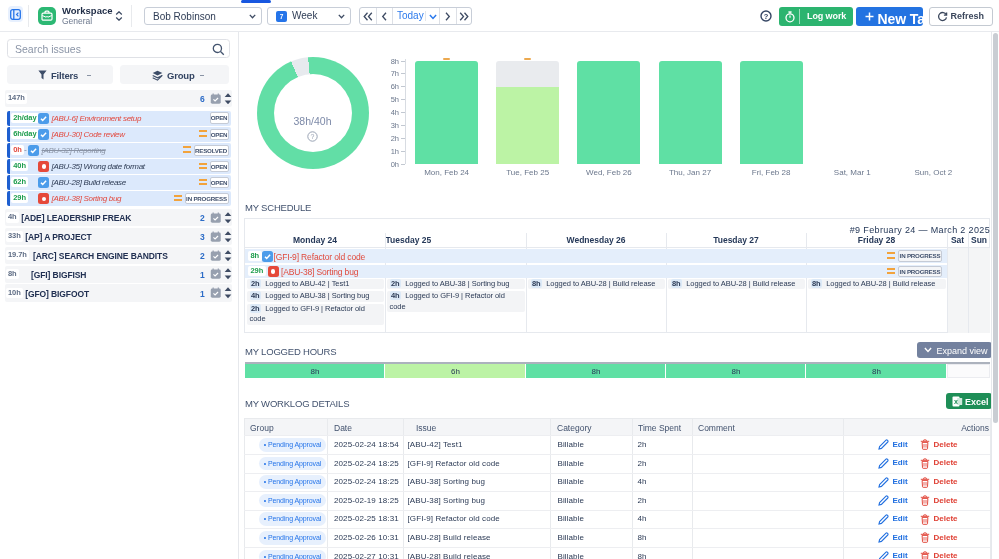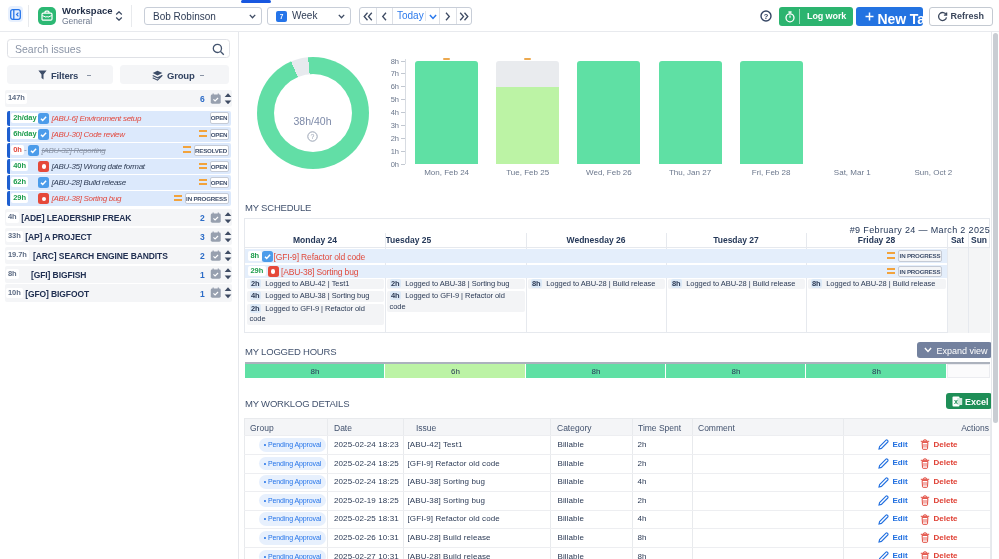--- a/index.html
+++ b/index.html
@@ -399,21 +399,21 @@
 <div class="vline" style="left:843px;top:418px;height:141px;background:#E8EAED"></div>
 <div class="vline" style="left:989.5px;top:418px;height:141px;background:#E8EAED"></div>
 <div class="hline" style="left:243.5px;top:435.4px;width:746px;background:#EDEEF1"></div>
 <div class="hline" style="left:243.5px;top:454.0px;width:746px;background:#EDEEF1"></div>
 <div class="hline" style="left:243.5px;top:472.6px;width:746px;background:#EDEEF1"></div>
 <div class="hline" style="left:243.5px;top:491.2px;width:746px;background:#EDEEF1"></div>
 <div class="hline" style="left:243.5px;top:509.8px;width:746px;background:#EDEEF1"></div>
 <div class="hline" style="left:243.5px;top:528.4px;width:746px;background:#EDEEF1"></div>
 <div class="hline" style="left:243.5px;top:547.0px;width:746px;background:#EDEEF1"></div>
 <div class="pill" style="left:259px;top:438.0px">•&nbsp;Pending Approval</div>
-<div class="td" style="left:334px;top:440.0px">2025-02-24 18:23</div>
+<div class="td" style="left:334px;top:440.0px">2025-02-24 18:54</div>
 <div class="td" style="left:407.5px;top:440.0px">[ABU-42] Test1</div>
 <div class="td" style="left:557.5px;top:440.0px">Billable</div>
 <div class="td" style="left:637.5px;top:440.0px">2h</div>
 <svg class="abs" style="left:877.5px;top:439.4px" width="11" height="11" viewBox="0 0 11 11">
       <path d="M1 10 L1.6 7.6 L8 1.2 a0.9 0.9 0 0 1 1.3 0 l0.5 0.5 a0.9 0.9 0 0 1 0 1.3 L3.4 9.4 Z" fill="none" stroke="#2270E0" stroke-width="1.1"></path>
     </svg>
 <div class="edit" style="left:892.5px;top:439.8px">Edit</div>
 <svg class="abs" style="left:919.5px;top:439.4px" width="10" height="11" viewBox="0 0 10 11">
       <path d="M2.1 3.4 H7.9 L7.5 9.7 a0.7 0.7 0 0 1 -0.7 0.6 H3.2 A0.7 0.7 0 0 1 2.5 9.7 Z" fill="none" stroke="#DF3E32" stroke-width="0.95"></path>
       <line x1="0.8" y1="2.3" x2="9.2" y2="2.3" stroke="#DF3E32" stroke-width="0.95"></line>

